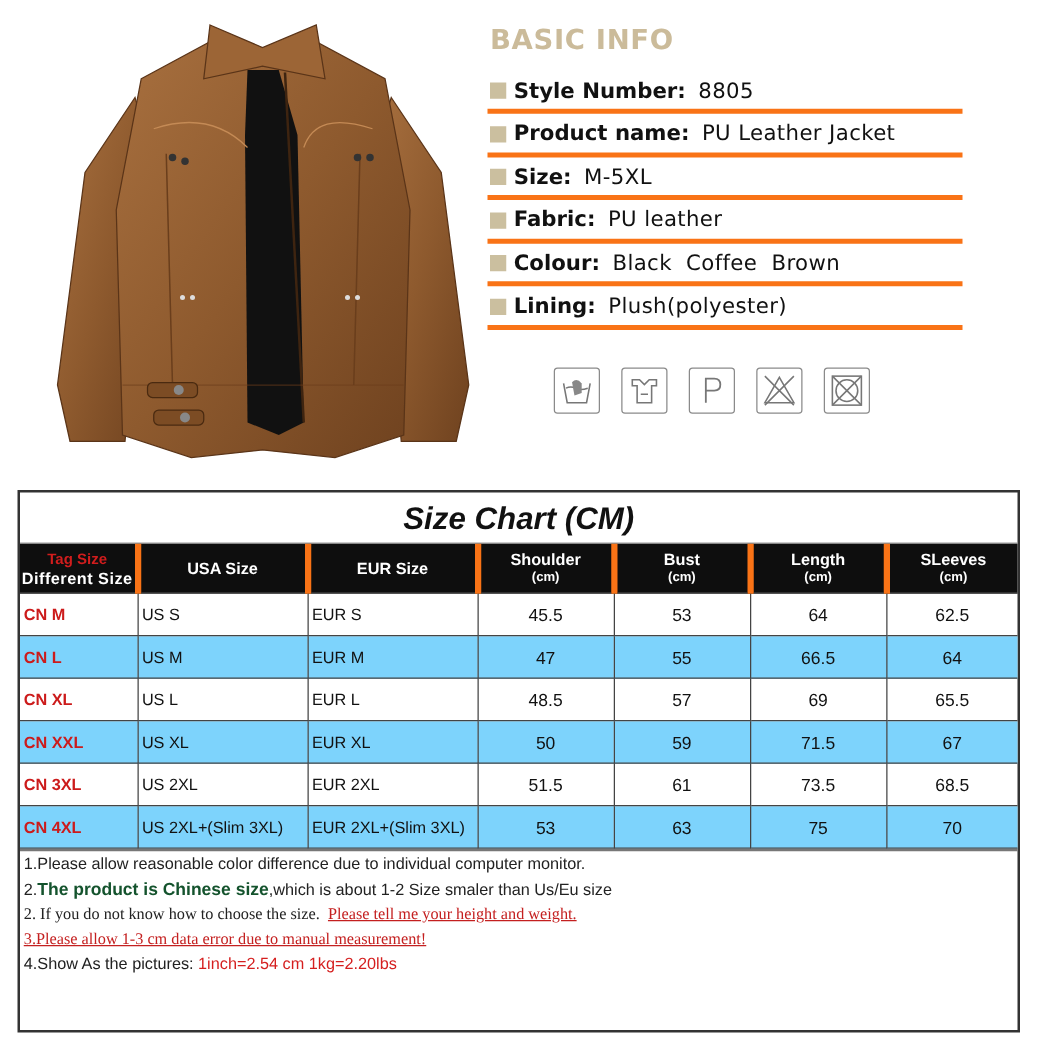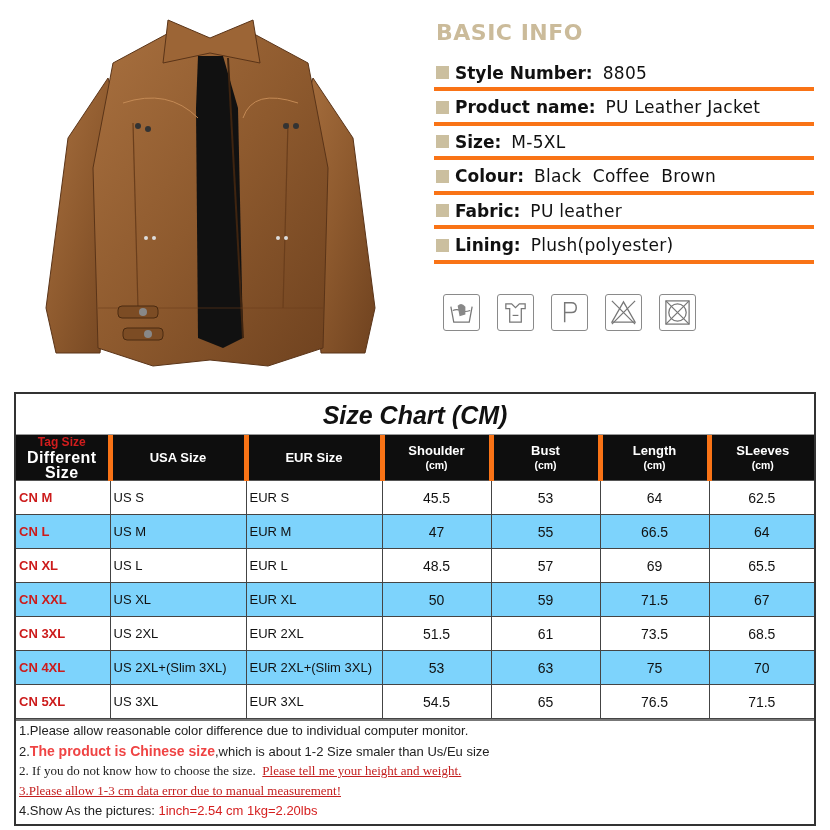--- a/index.html
+++ b/index.html
@@ -2,21 +2,21 @@
 <html><head>
 <meta charset="utf-8">
 <style>
   html, body { margin: 0; padding: 0; background: #ffffff; }
   body { width: 830px; height: 830px; position: relative; overflow: hidden; font-family: "Liberation Sans", sans-serif; }
 
   
   .product-image {
     position: absolute; left: 38px; top: 8px; width: 345px; height: 368px;
   }
-  .basic-info { position: absolute; left: 434px; top: 18px; width: 380px; }
+  .basic-info { position: absolute; left: 390px; top: 18px; width: 380px; }
   .basic-title {
     font-family: "DejaVu Sans", sans-serif; font-weight: bold; font-size: 22px;
     color: #cbbb9a; letter-spacing: 0.5px; margin: 0 0 10px 2px; height: 30px; line-height: 30px;
   }
   .info-row {
     display: flex; align-items: center; height: 29px; border-bottom: 4px solid #f97316;
     margin-bottom: 1.5px; font-family: "DejaVu Sans", sans-serif; font-size: 17px; color: #111;
   }
   .info-bullet { width: 13px; height: 13px; background: #cbbf9f; margin: 0 6px 0 2px; flex: 0 0 13px; }
   .info-label { font-weight: bold; margin-right: 10px; }
@@ -39,35 +39,35 @@
     color: #111; border-bottom: 1px solid #999; font-style: italic;
   }
   table.size-table { border-collapse: collapse; width: 798px; table-layout: fixed; }
   table.size-table th {
     background: #0e0e0e; color: #fff; font-weight: bold; font-size: 13px; height: 39px; padding: 0;
     border-left: 5px solid #f97316; line-height: 15px;
   }
   table.size-table th:first-child { border-left: none; }
   table.size-table th .unit { display: block; font-size: 10.5px; }
   table.size-table th .tag-red { color: #d11d1d; display: block; font-size: 12px; }
-  table.size-table th .tag-white { display: block; font-size: 16px; letter-spacing: 0.4px; }
+  table.size-table th .tag-white { display: block; font-size: 13px; letter-spacing: 0.4px; }
   table.size-table td {
     height: 34px; border: 1px solid #444; border-top: 1px solid #555; padding: 0 3px;
     font-size: 13px; color: #111; box-sizing: border-box;
   }
   table.size-table tr td:first-child { border-left: none; }
   table.size-table tr td:last-child { border-right: none; }
   table.size-table td.size-cn { color: #cc1b1b; font-weight: bold; }
   table.size-table td.num { text-align: center; font-size: 14px; }
   table.size-table tr.alt td { background: #7dd3fc; }
 
   .notes { border-top: 2px solid #777; padding: 0 0 0 3px; font-size: 13px; color: #222; }
   .note { height: 20px; line-height: 20px; white-space: nowrap; }
   .note .red { color: #d51f1f; }
-  .note .bold-red { color: #ef4444; font-weight: bold; font-size: 14px; }
+  .note .bold-red { color: #14532d; font-weight: bold; font-size: 14px; }
   .note.serif { font-family: "Liberation Serif", serif; font-size: 13px; }
   .note.serif .red { color: #c42020; text-decoration: underline; }
 </style>
 </head>
 <body>
 
 <div class="product-image">
   <svg viewBox="0 0 345 368" width="345" height="368">
     <defs>
       <linearGradient id="lg" x1="0" y1="0" x2="1" y2="1">
@@ -123,27 +123,27 @@
     <span class="info-label">Product name:</span>
     <span class="info-value">PU Leather Jacket</span>
   </div>
   <div class="info-row">
     <span class="info-bullet"></span>
     <span class="info-label">Size:</span>
     <span class="info-value">M-5XL</span>
   </div>
   <div class="info-row">
     <span class="info-bullet"></span>
+    <span class="info-label">Fabric:</span>
+    <span class="info-value">PU leather</span>
+  </div>
+  <div class="info-row">
+    <span class="info-bullet"></span>
     <span class="info-label">Colour:</span>
     <span class="info-value" style="white-space:pre">Black  Coffee  Brown</span>
-  </div>
-  <div class="info-row">
-    <span class="info-bullet"></span>
-    <span class="info-label">Fabric:</span>
-    <span class="info-value">PU leather</span>
   </div>
   <div class="info-row">
     <span class="info-bullet"></span>
     <span class="info-label">Lining:</span>
     <span class="info-value">Plush(polyester)</span>
   </div>
 </div>
 
 <div class="care-icons">
   <div class="care-icon">
@@ -265,29 +265,20 @@
       </tr>
       <tr class="alt">
         <td class="size-cn">CN 4XL</td>
         <td>US 2XL+(Slim 3XL)</td>
         <td>EUR 2XL+(Slim 3XL)</td>
         <td class="num">53</td>
         <td class="num">63</td>
         <td class="num">75</td>
         <td class="num">70</td>
       </tr>
-      <tr>
-        <td class="size-cn">CN 5XL</td>
-        <td>US 3XL</td>
-        <td>EUR 3XL</td>
-        <td class="num">54.5</td>
-        <td class="num">65</td>
-        <td class="num">76.5</td>
-        <td class="num">71.5</td>
-      </tr>
     </tbody>
   </table>
 
   <div class="notes">
     <div class="note">1.Please allow reasonable color difference due to individual computer monitor.</div>
     <div class="note">
       <span>2.</span><span class="bold-red">The product is Chinese size</span><span>,which is about 1-2 Size smaler than Us/Eu size</span>
     </div>
     <div class="note serif">
       <span style="white-space:pre">2. If you do not know how to choose the size.  </span><span class="red">Please tell me your height and weight.</span>

